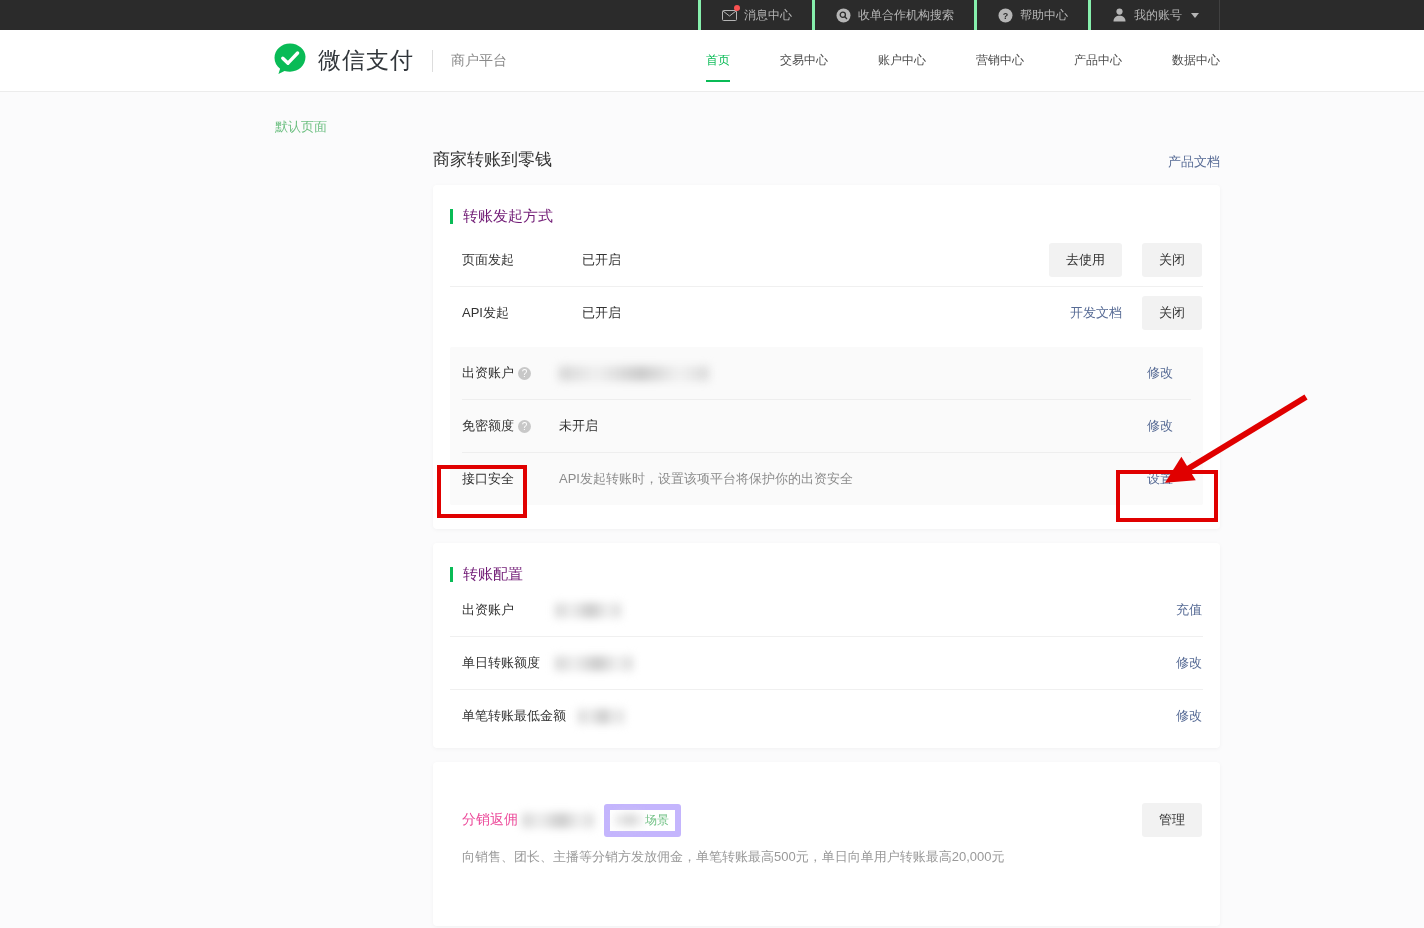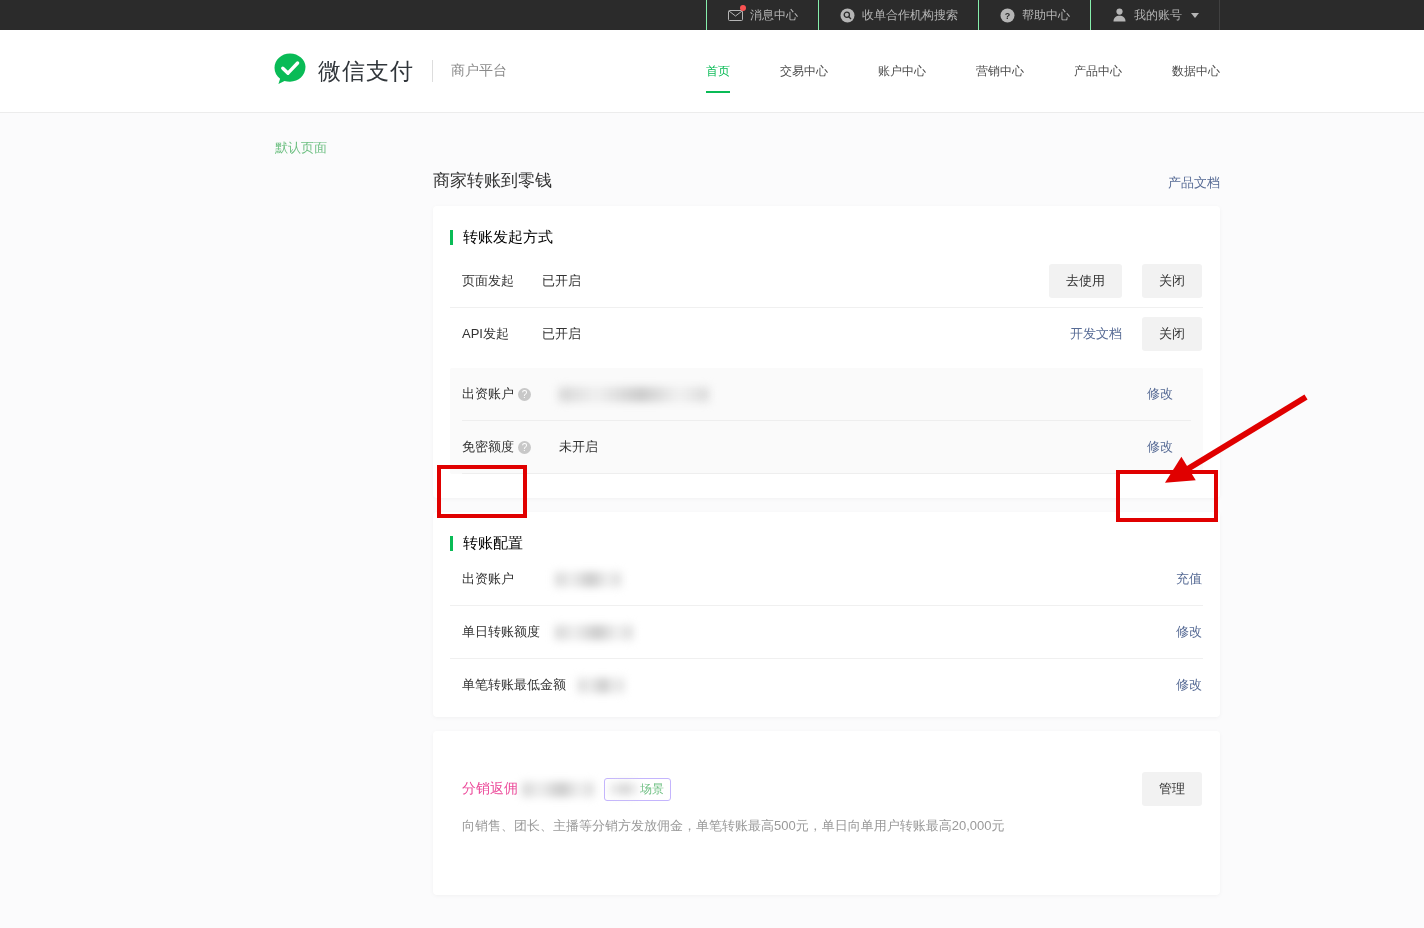--- a/index.html
+++ b/index.html
@@ -1,29 +1,29 @@
 <!DOCTYPE html>
 <html><head>
 <meta charset="utf-8">
 <style>
   * { box-sizing: border-box; margin: 0; padding: 0; }
   html,body { width:1424px; height:928px; overflow:hidden; }
   body { font-family:"Liberation Sans","DejaVu Sans",sans-serif; background:#fbfbfc; color:#333; }
 
   
   .topbar { height:30px; background:#2b2b2b; display:flex; justify-content:flex-end; padding-right:204px; }
-  .topbar-item { display:flex; align-items:center; gap:7px; padding:0 20px; font-size:12px; color:#b5b5b5; border-left:1px solid #86efac; cursor:pointer; }
+  .topbar-item { display:flex; align-items:center; gap:7px; padding:0 20px; font-size:12px; color:#b5b5b5; border-left:3px solid #86efac; cursor:pointer; }
   .topbar-item:last-child { border-right:1px solid #404040; }
   .tb-ico { position:relative; width:16px; height:16px; display:flex; align-items:center; justify-content:center; }
   .tb-ico svg { display:block; }
   .red-dot { position:absolute; top:-2px; right:-3px; width:6px; height:6px; border-radius:50%; background:#fa5151; }
   .caret { width:0; height:0; border-left:4px solid transparent; border-right:4px solid transparent; border-top:5px solid #b5b5b5; margin-left:2px; }
 
   
-  .header { height:83px; background:#fff; border-bottom:1px solid #ececec; display:flex; align-items:center; padding-left:272px; }
+  .header { height:62px; background:#fff; border-bottom:1px solid #ececec; display:flex; align-items:center; padding-left:272px; }
   .brand { display:flex; align-items:center; gap:10px; }
   .brand-name { font-size:23px; color:#31363b; letter-spacing:1px; }
   .brand-sep { width:1px; height:22px; background:#ddd; margin:0 18px; }
   .portal { font-size:14px; color:#8a8a8a; }
   .nav { margin-left:auto; margin-right:204px; display:flex; gap:50px; height:67px; }
   .nav-item { display:flex; align-items:center; font-size:12px; color:#4c4c4c; position:relative; cursor:pointer; }
   .nav-item.active { color:#09bb56; }
   .nav-item.active::after { content:""; position:absolute; left:0; right:0; bottom:12px; height:2px; background:#09bb56; }
 
   
@@ -37,26 +37,26 @@
   .bc-sep { color:#c9c9c9; font-size:13px; }
   .bc-cur { color:#555; }
 
   .title-row { display:flex; justify-content:space-between; align-items:flex-end; margin-top:30px; }
   .page-title { font-size:17px; color:#333; font-weight:400; }
   .link { color:#576b95; font-size:13px; cursor:pointer; text-decoration:none; }
 
   .card { background:#fff; border-radius:4px; box-shadow:0 1px 4px rgba(0,0,0,.045); margin-top:14px; }
   .card1 { padding:22px 0 24px; }
   .section-head { display:flex; align-items:center; justify-content:space-between; padding:0 18px 0 17px; }
-  .section-title { display:flex; align-items:center; gap:10px; font-size:15px; color:#000000; }
+  .section-title { display:flex; align-items:center; gap:10px; font-size:15px; color:#701a75; }
   .gbar { width:3px; height:15px; background:#09bb56; }
 
   .row { display:flex; align-items:center; height:52px; padding:0 18px 0 29px; font-size:13px; }
   .row-label { width:80px; color:#333; flex-shrink:0; }
-  .row-value { color:#333; }
+  .row-value { color:#333;margin-left:40px; }
   .row-right { margin-left:auto; display:flex; align-items:center; gap:20px; }
   .btn { background:#f2f2f2; border:none; border-radius:3px; padding:8px 17px; font-size:13px; color:#333; cursor:pointer; font-family:inherit; }
   .divider { height:1px; background:#f0f0f0; margin:0 17px; }
   .card1 .row.first { margin-top:8px; }
 
   .gray-panel { margin:8px 17px 0; background:#fafafa; border-radius:2px; }
   .gp-row { display:flex; align-items:center; height:52px; padding:0 30px 0 12px; font-size:13px; }
   .gp-label { width:97px; display:flex; align-items:center; gap:4px; color:#333; flex-shrink:0; }
   .gp-value { color:#333; }
   .gp-desc { color:#8c8c8c; }
@@ -66,21 +66,21 @@
   .blur { display:inline-block; height:15px; border-radius:2px; filter:blur(4px); background:linear-gradient(90deg,#d4d4d4,#efefef 25%,#c9c9c9 55%,#f1f1f1 80%,#d9d9d9); vertical-align:middle; }
   .blur.green { background:linear-gradient(90deg,#cde7d6,#e9f6ee 60%,#d4ead c); }
 
   .card2 { padding:22px 0 6px; }
   .card2 .row-label { width:93px; }
   .card2 .row.long .row-label { width:auto; margin-right:12px; }
 
   .card3 { padding:22px 0 60px; }
   .scene-row { display:flex; align-items:center; height:52px; padding:0 18px 0 29px; margin-top:10px; font-size:14px; }
   .scene-name { color:#ec4899; }
-  .scene-tag { display:inline-flex; align-items:center; gap:3px; border:1px solid #c4b5fd; border-radius:3px; padding:2px 6px; margin-left:10px; font-size:12px; color:#6fc083; }
+  .scene-tag { display:inline-flex; align-items:center; gap:3px; border:6px solid #c4b5fd; border-radius:3px; padding:2px 6px; margin-left:10px; font-size:12px; color:#6fc083; }
   .scene-desc { padding:2px 18px 0 29px; font-size:13px; color:#999; }
 
   
   .annot { position:absolute; inset:0; pointer-events:none; z-index:40; }
   .red-box1, .red-box2 { position:absolute; border:4px solid #e00000; }
   .arrow-svg { position:absolute; left:0; top:0; }
 </style>
 </head>
 <body>
 
@@ -205,20 +205,29 @@
             <span>免密额度</span>
             <span class="help-ico">?</span>
           </span>
           <span class="gp-value">未开启</span>
           <span class="row-right">
             <a class="link">修改</a>
           </span>
         </div>
         <div class="gp-divider"></div>
 
+        <div class="gp-row">
+          <span class="gp-label">
+            <span>接口安全</span>
+          </span>
+          <span class="gp-desc">API发起转账时，设置该项平台将保护你的出资安全</span>
+          <span class="row-right">
+            <a class="link">设置</a>
+          </span>
+        </div>
       </div>
     </div>
 
     <div class="card card2">
       <div class="section-head">
         <div class="section-title">
           <span class="gbar"></span>
           <span>转账配置</span>
         </div>
       </div>

